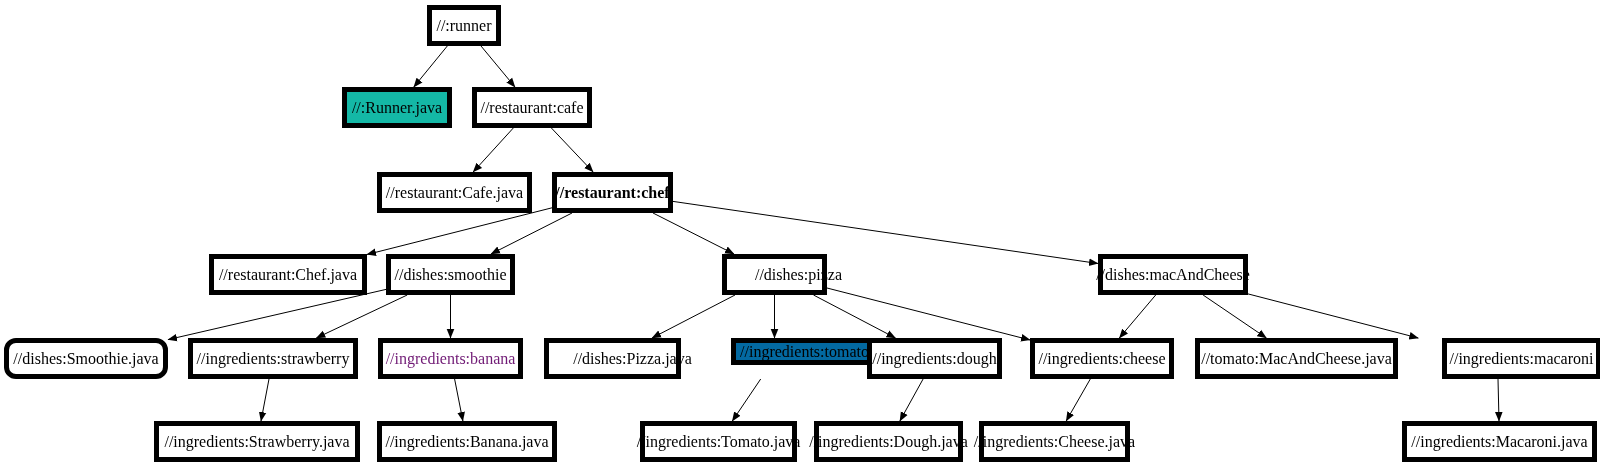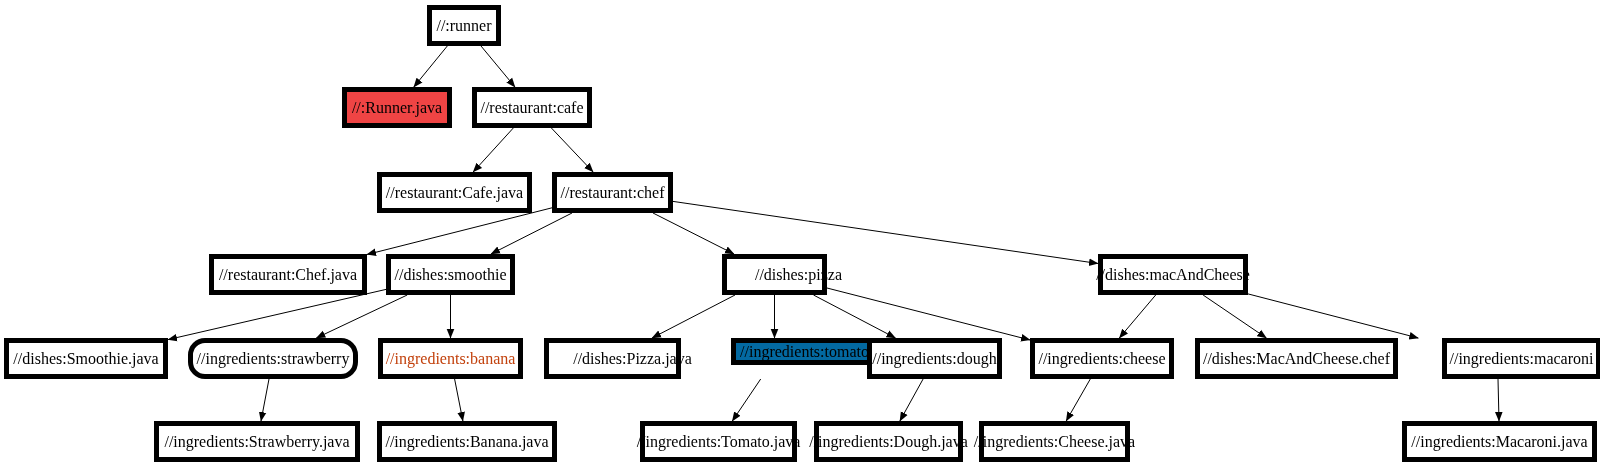--- a/index.html
+++ b/index.html
@@ -71,36 +71,36 @@
       <line x1="760.7" y1="379.0" x2="732.3" y2="421.0" stroke="#000000" marker-end="url(#arrowhead)"></line>
       <line x1="923.1" y1="379.0" x2="899.9" y2="421.0" stroke="#000000" marker-end="url(#arrowhead)"></line>
       <line x1="1090.3" y1="379.0" x2="1066.2" y2="421.0" stroke="#000000" marker-end="url(#arrowhead)"></line>
       <line x1="1155.7" y1="295.0" x2="1119.3" y2="338.0" stroke="#000000" marker-end="url(#arrowhead)"></line>
       <line x1="1203.1" y1="295.0" x2="1266.4" y2="338.0" stroke="#000000" marker-end="url(#arrowhead)"></line>
       <line x1="1248.0" y1="293.9" x2="1418.3" y2="338.0" stroke="#000000" marker-end="url(#arrowhead)"></line>
       <line x1="1498.0" y1="379.0" x2="1499.0" y2="421.0" stroke="#000000" marker-end="url(#arrowhead)"></line>
     </svg>
 
 <div class="node" style="left: 427px; top: 5px; width: 74px; height: 41px; background: rgb(255, 255, 255); border-color: rgb(0, 0, 0); color: rgb(0, 0, 0);">//:runner</div>
-    <div class="node" style="left: 342px; top: 87px; width: 110px; height: 41px; background: #ef4444; border-color: rgb(0, 0, 0); color: rgb(0, 0, 0);">//:Runner.java</div>
+    <div class="node" style="left: 342px; top: 87px; width: 110px; height: 41px; background: #14b8a6; border-color: rgb(0, 0, 0); color: rgb(0, 0, 0);">//:Runner.java</div>
     <div class="node" style="left: 472px; top: 87px; width: 120px; height: 41px; background: rgb(255, 255, 255); border-color: rgb(0, 0, 0); color: rgb(0, 0, 0);">//restaurant:cafe</div>
     <div class="node" style="left: 377px; top: 172px; width: 155px; height: 41px; background: rgb(255, 255, 255); border-color: rgb(0, 0, 0); color: rgb(0, 0, 0);">//restaurant:Cafe.java</div>
-    <div class="node" style="left: 552px; top: 172px; width: 121px; height: 41px; background: rgb(255, 255, 255); border-color: rgb(0, 0, 0); color: rgb(0, 0, 0);">//restaurant:chef</div>
+    <div class="node" style="left: 552px; top: 172px; width: 121px; height: 41px; background: rgb(255, 255, 255); border-color: rgb(0, 0, 0); color: rgb(0, 0, 0); font-weight: bold;">//restaurant:chef</div>
     <div class="node" style="left: 209px; top: 254px; width: 158px; height: 41px; background: rgb(255, 255, 255); border-color: rgb(0, 0, 0); color: rgb(0, 0, 0);">//restaurant:Chef.java</div>
     <div class="node" style="left: 386px; top: 254px; width: 129px; height: 41px; background: rgb(255, 255, 255); border-color: rgb(0, 0, 0); color: rgb(0, 0, 0);">//dishes:smoothie</div>
     <div class="node" style="left: 722px; top: 254px; width: 105px; height: 41px; background: rgb(255, 255, 255); border-color: rgb(0, 0, 0); color: rgb(0, 0, 0); padding-left: 48px;">//dishes:pizza</div>
     <div class="node" style="left: 1098px; top: 254px; width: 150px; height: 41px; background: rgb(255, 255, 255); border-color: rgb(0, 0, 0); color: rgb(0, 0, 0);">//dishes:macAndCheese</div>
-    <div class="node" style="left: 4px; top: 338px; width: 164px; height: 41px; background: rgb(255, 255, 255); border-color: rgb(0, 0, 0); color: rgb(0, 0, 0);">//dishes:Smoothie.java</div>
-    <div class="node" style="left: 188px; top: 338px; width: 170px; height: 41px; background: rgb(255, 255, 255); border-color: rgb(0, 0, 0); color: rgb(0, 0, 0); border-radius: 17px;">//ingredients:strawberry</div>
-    <div class="node" style="left: 378px; top: 338px; width: 145px; height: 41px; background: rgb(255, 255, 255); border-color: rgb(0, 0, 0); color: #c2410c;">//ingredients:banana</div>
+    <div class="node" style="left: 4px; top: 338px; width: 164px; height: 41px; background: rgb(255, 255, 255); border-color: rgb(0, 0, 0); color: rgb(0, 0, 0); border-radius: 12px;">//dishes:Smoothie.java</div>
+    <div class="node" style="left: 188px; top: 338px; width: 170px; height: 41px; background: rgb(255, 255, 255); border-color: rgb(0, 0, 0); color: rgb(0, 0, 0);">//ingredients:strawberry</div>
+    <div class="node" style="left: 378px; top: 338px; width: 145px; height: 41px; background: rgb(255, 255, 255); border-color: rgb(0, 0, 0); color: #701a75;">//ingredients:banana</div>
     <div class="node" style="left: 544px; top: 338px; width: 137px; height: 41px; background: rgb(255, 255, 255); border-color: rgb(0, 0, 0); color: rgb(0, 0, 0); padding-left: 40px;">//dishes:Pizza.java</div>
     <div class="node" style="left: 701px; top: 338px; width: 147px; height: 27px; background: #0369a1; border-color: rgb(0, 0, 0); color: rgb(0, 0, 0); margin-left: 30px;">//ingredients:tomato</div>
     <div class="node" style="left: 867px; top: 338px; width: 135px; height: 41px; background: rgb(255, 255, 255); border-color: rgb(0, 0, 0); color: rgb(0, 0, 0); font-family: Liberation Serif, serif;">//ingredients:dough</div>
     <div class="node" style="left: 1030px; top: 338px; width: 144px; height: 41px; background: rgb(255, 255, 255); border-color: rgb(0, 0, 0); color: rgb(0, 0, 0);">//ingredients:cheese</div>
-    <div class="node" style="left: 1195px; top: 338px; width: 203px; height: 41px; background: rgb(255, 255, 255); border-color: rgb(0, 0, 0); color: rgb(0, 0, 0);">//dishes:MacAndCheese.chef</div>
+    <div class="node" style="left: 1195px; top: 338px; width: 203px; height: 41px; background: rgb(255, 255, 255); border-color: rgb(0, 0, 0); color: rgb(0, 0, 0);">//tomato:MacAndCheese.java</div>
     <div class="node" style="left: 1418px; top: 338px; width: 159px; height: 41px; background: rgb(255, 255, 255); border-color: rgb(0, 0, 0); color: rgb(0, 0, 0); margin-left: 24px;">//ingredients:macaroni</div>
     <div class="node" style="left: 154px; top: 421px; width: 206px; height: 41px; background: rgb(255, 255, 255); border-color: rgb(0, 0, 0); color: rgb(0, 0, 0);">//ingredients:Strawberry.java</div>
     <div class="node" style="left: 377px; top: 421px; width: 180px; height: 41px; background: rgb(255, 255, 255); border-color: rgb(0, 0, 0); color: rgb(0, 0, 0);">//ingredients:Banana.java</div>
     <div class="node" style="left: 640px; top: 421px; width: 157px; height: 41px; background: rgb(255, 255, 255); border-color: rgb(0, 0, 0); color: rgb(0, 0, 0);">//ingredients:Tomato.java</div>
     <div class="node" style="left: 814px; top: 421px; width: 149px; height: 41px; background: rgb(255, 255, 255); border-color: rgb(0, 0, 0); color: rgb(0, 0, 0);">//ingredients:Dough.java</div>
     <div class="node" style="left: 979px; top: 421px; width: 151px; height: 41px; background: rgb(255, 255, 255); border-color: rgb(0, 0, 0); color: rgb(0, 0, 0);">//ingredients:Cheese.java</div>
     <div class="node" style="left: 1402px; top: 421px; width: 195px; height: 41px; background: rgb(255, 255, 255); border-color: rgb(0, 0, 0); color: rgb(0, 0, 0);">//ingredients:Macaroni.java</div>
   </div>
 
 </body></html>

